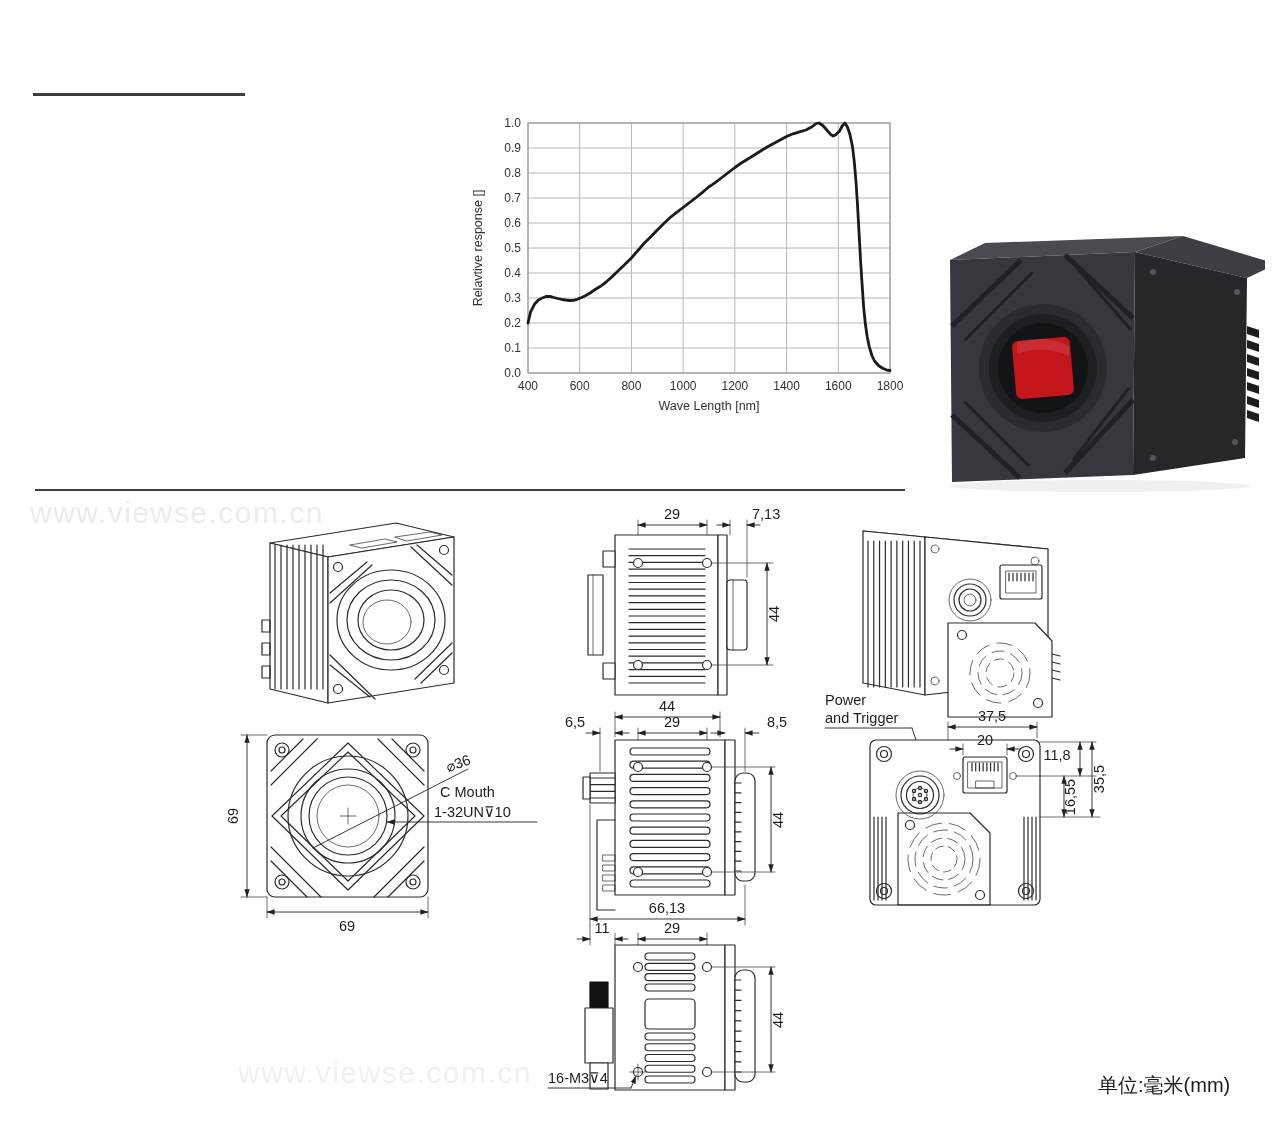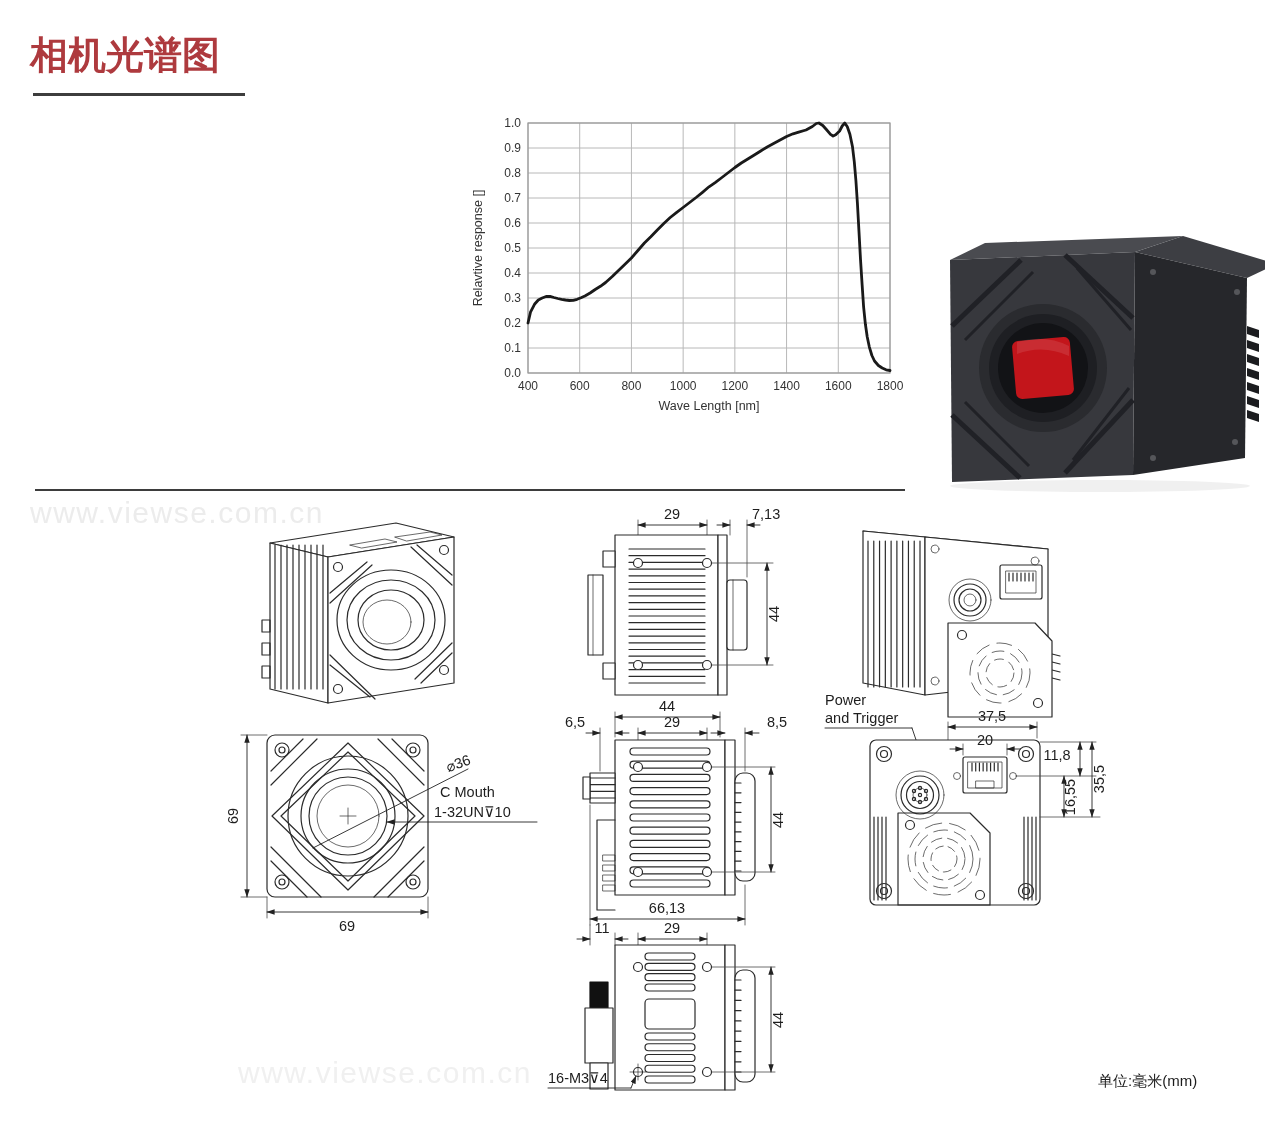--- a/index.html
+++ b/index.html
@@ -2,21 +2,21 @@
 <html><head>
 <meta charset="utf-8">
 <style>
   html,body{margin:0;padding:0;background:#fff;}
   .page{position:relative;width:1280px;height:1141px;background:#fff;overflow:hidden;
         font-family:"Liberation Sans",sans-serif;}
   .abs{position:absolute;}
   .sec-title{color:#ae3a3e;font-weight:bold;white-space:nowrap;}
   .rule{background:#3d3d3d;}
   .watermark{color:#ececec;font-size:30px;letter-spacing:1.5px;white-space:nowrap;}
-  .unit-note{color:#1c1c1c;font-size:15px;white-space:nowrap;}
+  .unit-note{color:#1c1c1c;font-size:20px;white-space:nowrap;}
   
   .draw line,.draw rect,.draw circle,.draw ellipse,.draw polygon,.draw polyline,.draw path{
      stroke:#2b2b2b;stroke-width:1.2;fill:none;stroke-linecap:round;stroke-linejoin:round;}
   .draw .bodyf{fill:#ffffff;}
   .draw .blackf{fill:#111;stroke:#111;}
   .draw .ext{stroke:#4a4a4a;stroke-width:0.8;}
   .draw .dim{stroke:#222;stroke-width:0.9;}
   .draw .thin{stroke-width:0.7;}
   .draw text{font:13.5px "Liberation Sans",sans-serif;fill:#1d1d1d;stroke:none;}
   .draw text.lbl{font-size:14.5px;}
@@ -32,21 +32,20 @@
     <defs>
       <marker id="dimE" markerWidth="9" markerHeight="6" refX="8.5" refY="3" orient="auto">
         <path d="M0,0 L9,3 L0,6 Z" fill="#222"></path>
       </marker>
       <marker id="dimS" markerWidth="9" markerHeight="6" refX="0.5" refY="3" orient="auto">
         <path d="M9,0 L0,3 L9,6 Z" fill="#222"></path>
       </marker>
     </defs>
   </svg>
 
-  <div class="abs sec-title" style="left:30px;top:30px;font-size:38px;">相机光谱图</div>
   <div class="abs rule" style="left:33px;top:93px;width:212px;height:3px;"></div>
 
   <svg id="chart" class="abs chart" style="left:468px;top:105px;" width="450" height="315" viewBox="0 0 450 315">
       <line x1="60" x2="60" y1="18" y2="268" stroke="#b8b8b8" stroke-width="1"></line>
       <line x1="111.71428571428571" x2="111.71428571428571" y1="18" y2="268" stroke="#b8b8b8" stroke-width="1"></line>
       <line x1="163.42857142857142" x2="163.42857142857142" y1="18" y2="268" stroke="#b8b8b8" stroke-width="1"></line>
       <line x1="215.14285714285714" x2="215.14285714285714" y1="18" y2="268" stroke="#b8b8b8" stroke-width="1"></line>
       <line x1="266.85714285714283" x2="266.85714285714283" y1="18" y2="268" stroke="#b8b8b8" stroke-width="1"></line>
       <line x1="318.57142857142856" x2="318.57142857142856" y1="18" y2="268" stroke="#b8b8b8" stroke-width="1"></line>
       <line x1="370.2857142857143" x2="370.2857142857143" y1="18" y2="268" stroke="#b8b8b8" stroke-width="1"></line>

